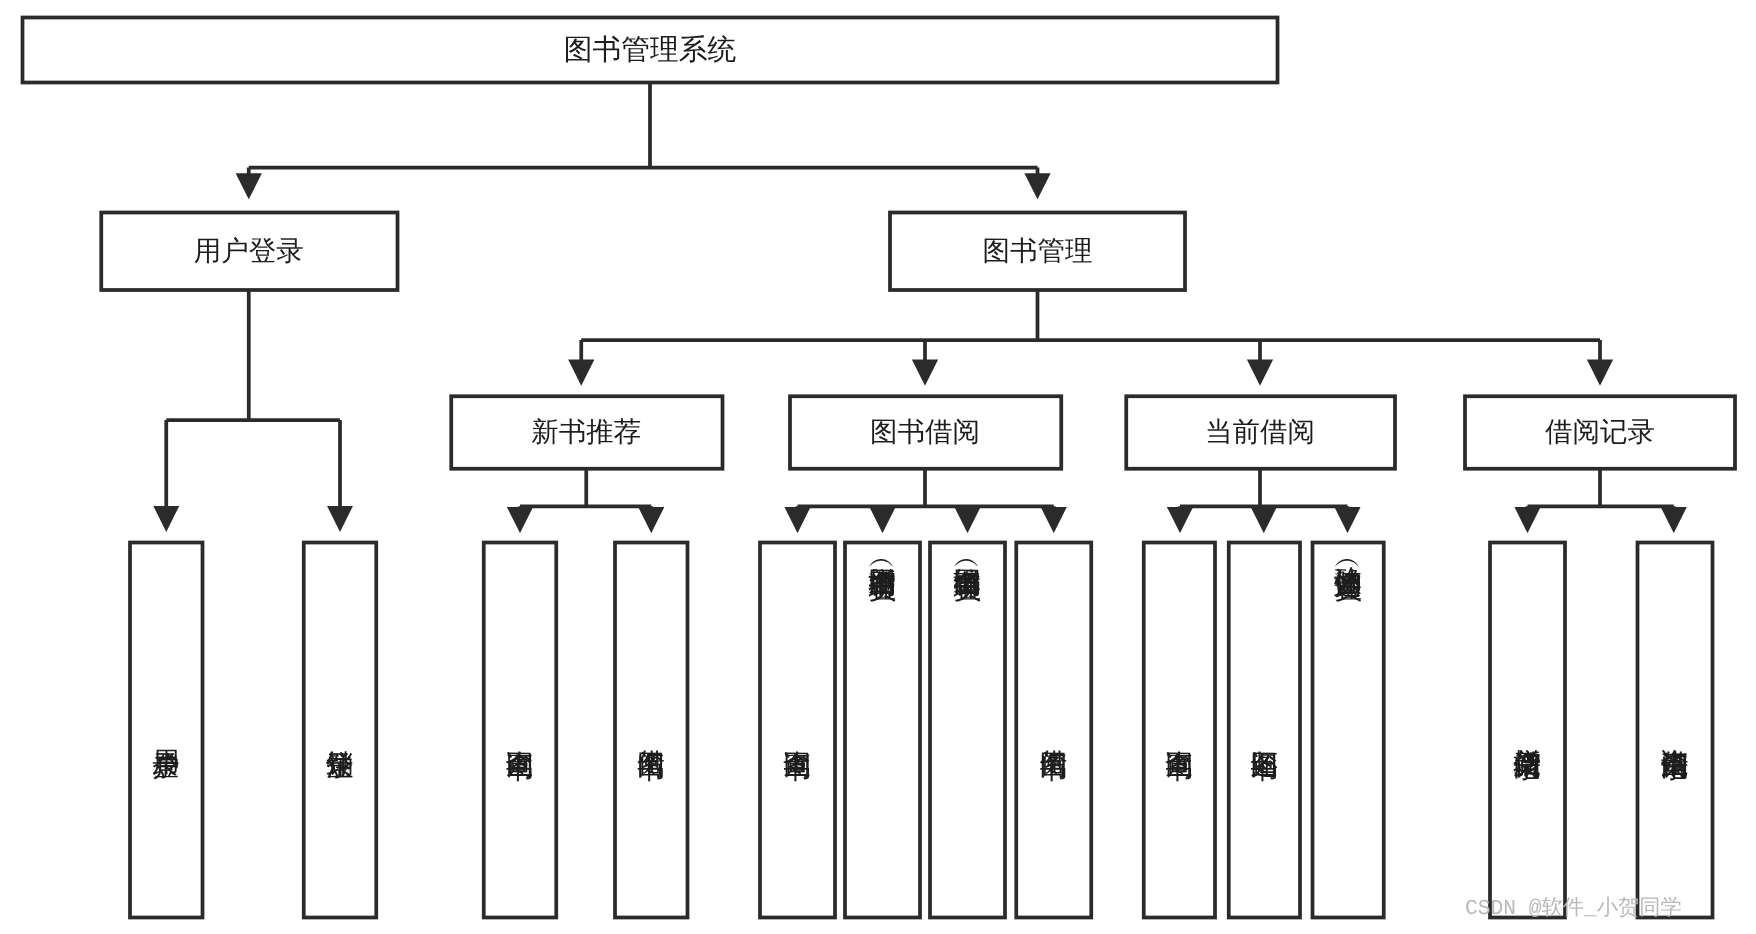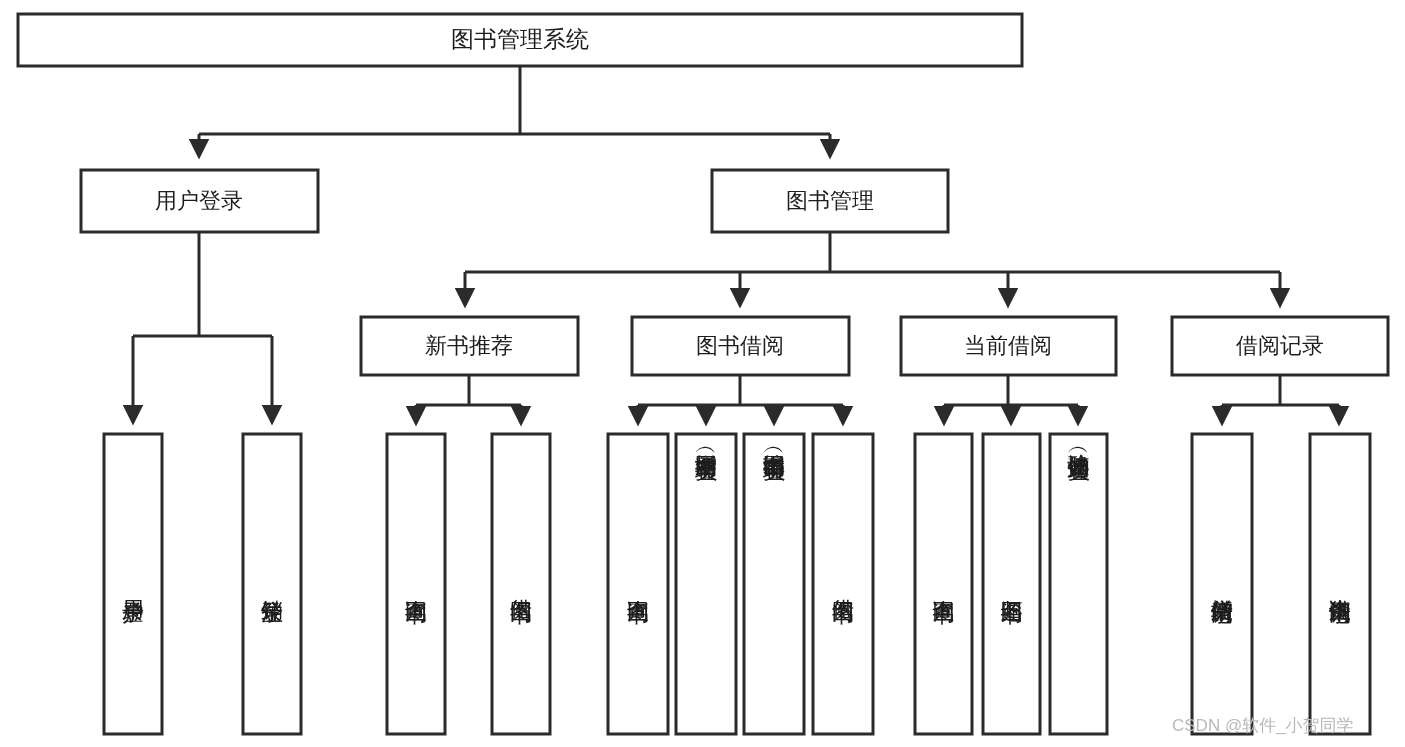--- a/index.html
+++ b/index.html
@@ -68,21 +68,21 @@
     writing-mode: vertical-rl;
     text-orientation: upright;
     letter-spacing: 1px;
     white-space: nowrap;
     text-align: center;
   }
   .watermark {
     position: absolute;
     left: 1172px;
     top: 714px;
-    font-family: Liberation Sans, sans-serif;
+    font-family: Liberation Mono, monospace;
     font-size: 17px;
     color: #b9b9b9;
     white-space: nowrap;
     user-select: none;
   }
 </style>
 </head>
 <body>
 
 <div id="diagram-root">

